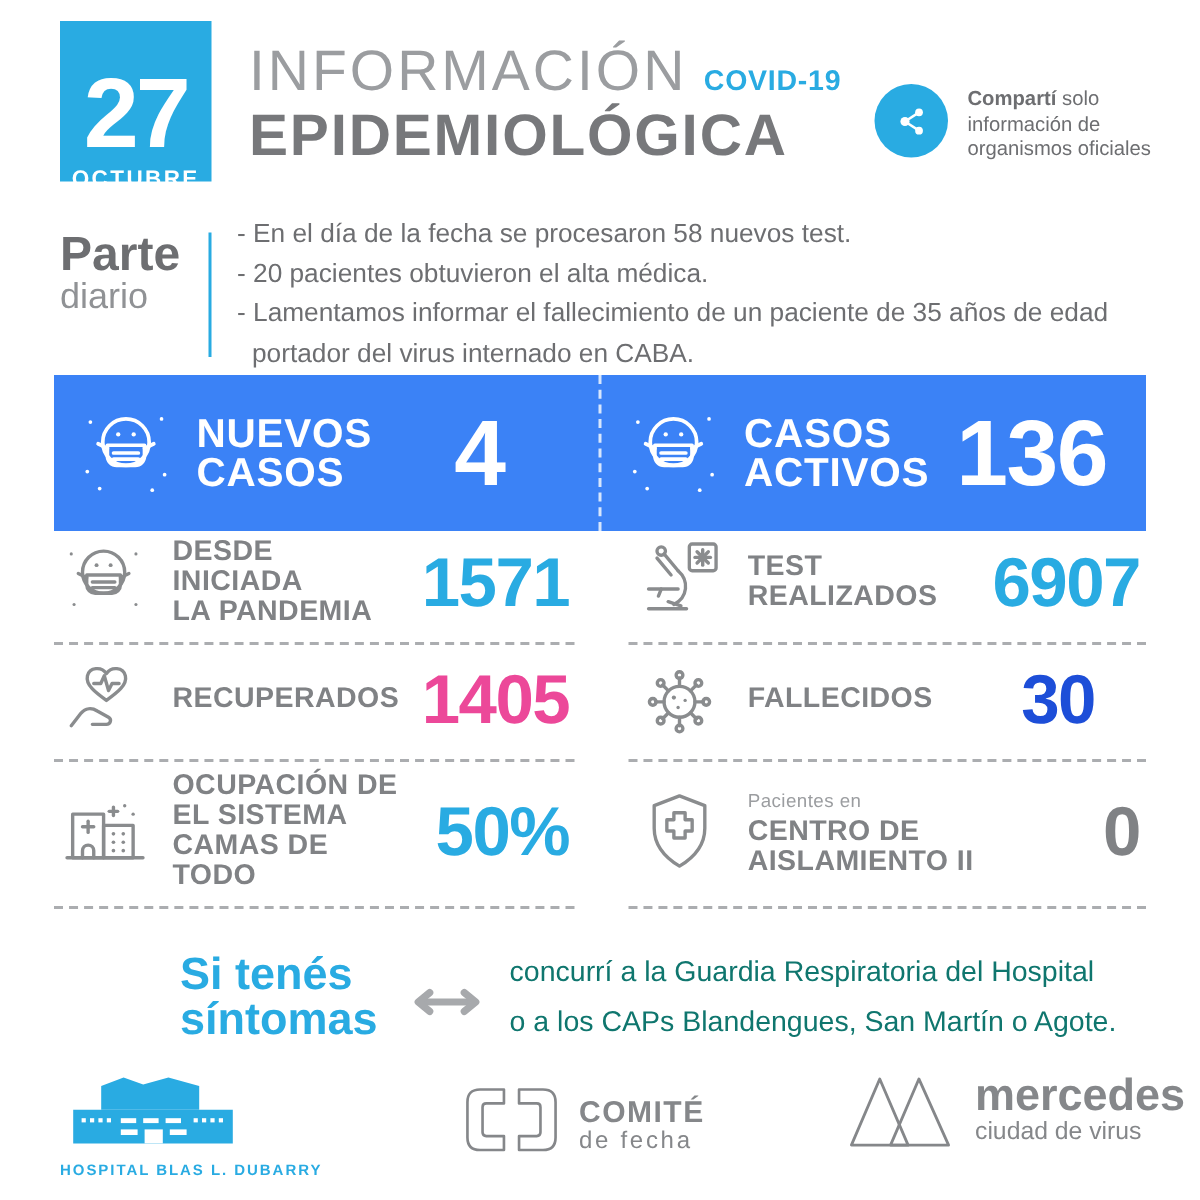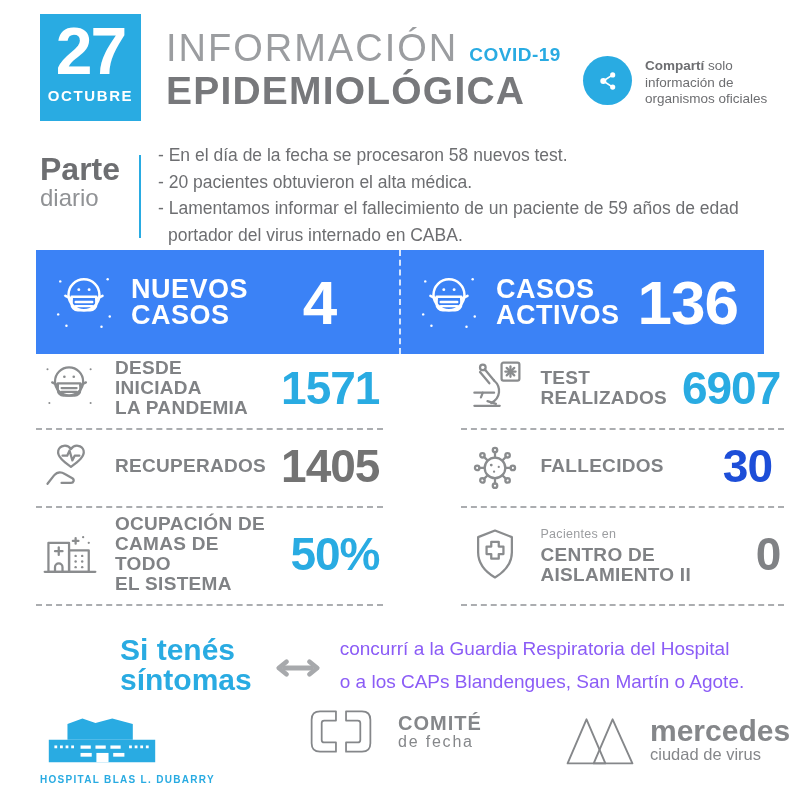--- a/index.html
+++ b/index.html
@@ -10,21 +10,21 @@
   .ico *{fill:none;stroke:currentColor;stroke-width:2.4;stroke-linecap:round;stroke-linejoin:round;}
   .ico .dot{fill:currentColor;stroke:none;}
   .arrow *{stroke-width:5;}
   .share-glyph line{stroke-width:3.6;}
   .logo-hospital *{fill:#29ABE2;stroke:none;}
   .logo-hospital .win{fill:#fff;}
   .thin *{stroke-width:2.1;}
 
   
   .date-badge{position:absolute;left:40px;top:14px;width:101px;height:107px;background:#29ABE2;color:#fff;text-align:center;}
-  .date-day{font-size:66px;font-weight:bold;line-height:1;margin-top:4px;letter-spacing:-2px;}
+  .date-day{font-size:66px;font-weight:bold;line-height:1;margin-top:28px;letter-spacing:-2px;}
   .date-month{font-size:15px;font-weight:bold;letter-spacing:1.6px;margin-top:3px;}
   .title-block{position:absolute;left:166px;top:27px;white-space:nowrap;}
   .title-row1{font-size:38px;color:#9B9DA0;letter-spacing:2px;line-height:1.12;}
   .title-covid{font-size:19px;color:#29ABE2;font-weight:bold;letter-spacing:.5px;margin-left:11px;}
   .title-row2{font-size:39px;color:#77787B;font-weight:bold;letter-spacing:1.2px;line-height:1.08;}
   .share-block{position:absolute;left:583px;top:56px;display:flex;align-items:flex-start;gap:13px;}
   .share-circle{width:49px;height:49px;border-radius:50%;background:#29ABE2;flex:none;display:flex;align-items:center;justify-content:center;color:#fff;}
   .share-text{font-size:13.5px;line-height:16.5px;color:#6D6E71;padding-top:2px;}
 
   
@@ -37,38 +37,38 @@
 
   
   .banner{position:absolute;left:36px;top:250px;width:728px;height:104px;background:#3b82f6;display:flex;color:#fff;}
   .banner-half{flex:1;display:flex;align-items:center;padding:0 8px 0 16px;min-width:0;}
   .banner-half + .banner-half{border-left:2px dashed rgba(255,255,255,.8);}
   .banner-icon{width:66px;height:66px;color:#fff;flex:none;}
   .banner-label{margin-left:13px;font-size:27px;font-weight:bold;line-height:26px;letter-spacing:.5px;}
   .banner-value{margin:0 auto;font-size:62px;font-weight:bold;letter-spacing:-1px;}
 
   
-  .stats{position:absolute;left:36px;top:352px;width:728px;display:grid;grid-template-columns:1fr 1fr;column-gap:78px;}
+  .stats{position:absolute;left:36px;top:352px;width:728px;display:grid;grid-template-columns:1fr 1fr;column-gap:36px;}
   .stat{display:flex;align-items:center;gap:15px;border-bottom:2px dashed #ABADB0;padding:6px 2px 10px 4px;}
   .stat-icon{width:60px;height:60px;color:#8A8C8E;flex:none;}
   .stat-label{font-size:19px;font-weight:bold;color:#808285;line-height:20px;letter-spacing:.3px;}
   .stat-pre{display:block;font-size:12.5px;font-weight:normal;color:#9B9DA0;letter-spacing:.3px;margin-bottom:1px;}
   .stat-value{margin-left:auto;font-size:46px;font-weight:bold;letter-spacing:-1px;padding-right:2px;}
 
   
   .symptoms{position:absolute;left:36px;top:632px;width:728px;display:flex;align-items:center;}
   .symp-head{margin-left:84px;font-size:30px;font-weight:bold;color:#29ABE2;line-height:30px;}
   .symp-arrow{margin:6px 18px 0 22px;color:#A7A9AC;flex:none;}
-  .symp-text{font-size:19px;color:#8b5cf6;line-height:33px;}
+  .symp-text{font-size:19px;color:#0f766e;line-height:33px;}
 
   
   .footer{position:absolute;left:36px;top:704px;width:728px;height:90px;}
   .f-hospital{position:absolute;left:4px;top:6px;width:190px;}
   .hosp-caption{font-size:10px;color:#29ABE2;letter-spacing:1.3px;margin-top:4px;font-weight:bold;white-space:nowrap;}
-  .f-comite{position:absolute;left:272px;top:4px;display:flex;align-items:center;gap:24px;color:#85878A;}
+  .f-comite{position:absolute;left:272px;top:19px;display:flex;align-items:flex-end;gap:12px;color:#85878A;}
   .comite-1{font-size:20px;font-weight:bold;letter-spacing:1px;line-height:20px;}
   .comite-2{font-size:16px;letter-spacing:1.8px;}
   .f-mercedes{position:absolute;left:528px;top:8px;display:flex;align-items:center;gap:14px;color:#85878A;}
   .merc-name{font-size:30px;font-weight:bold;line-height:27px;}
   .merc-tag{font-size:16.5px;margin-top:1px;}
 </style>
 </head>
 <body>
 
 <div id="canvas">
@@ -103,21 +103,21 @@
   </div>
 
   <div class="parte-block">
     <div class="parte-bold">Parte</div>
     <div class="parte-light">diario</div>
   </div>
   <div class="parte-rule"></div>
   <div class="bullets">
     <div>- En el día de la fecha se procesaron 58 nuevos test.</div>
     <div>- 20 pacientes obtuvieron el alta médica.</div>
-    <div>- Lamentamos informar el fallecimiento de un paciente de 59 años de edad</div>
+    <div>- Lamentamos informar el fallecimiento de un paciente de 35 años de edad</div>
     <div class="cont">portador del virus internado en CABA.</div>
   </div>
 
   <div class="banner">
     <div class="banner-half">
       <svg class="ico banner-icon" viewBox="0 0 64 64">
         <circle cx="31" cy="25" r="15"></circle>
         <path d="M19 27 h24 v7 a6 6 0 0 1 -6 6 h-12 a6 6 0 0 1 -6 -6 Z"></path>
         <line x1="23" y1="32" x2="39" y2="32"></line>
           <line x1="23" y1="36" x2="39" y2="36"></line>
@@ -212,21 +212,21 @@
 
     <div class="stat">
       <svg class="ico stat-icon" viewBox="0 0 64 64">
         <path d="M33 14 c3.5 -5.5 12 -4.5 13.5 1.5 c1.5 6.5 -6 12 -13.5 17.5 c-7.5 -5.5 -15 -11 -13.5 -17.5 c1.5 -6 10 -7 13.5 -1.5 Z"></path>
         <polyline points="24,21 29,21 31.5,15.5 34.5,26 37,21 42,21"></polyline>
         <path d="M8 51 l7 -9 c3 -3.5 7.5 -4 11.5 -1.5 l8 4.5 c2.5 1.5 1.5 5 -1.5 5 h-10"></path>
       </svg>
       <div class="stat-label">
         <div>RECUPERADOS</div>
       </div>
-      <div class="stat-value" style="color: #737373; text-align: center;">1405</div>
+      <div class="stat-value" style="color: #ec4899; text-align: center;">1405</div>
     </div>
 
     <div class="stat">
       <svg class="ico stat-icon" viewBox="0 0 64 64">
         <circle cx="32" cy="34" r="11"></circle>
         <line x1="43" y1="34" x2="49" y2="34"></line>
           <circle cx="51" y1="0" cy="34" r="2.4"></circle>
         <line x1="39.8" y1="41.8" x2="44" y2="46"></line>
           <circle cx="45.4" cy="47.4" r="2.4"></circle>
         <line x1="32" y1="45" x2="32" y2="51"></line>
@@ -265,22 +265,22 @@
         <circle class="dot" cx="38" cy="46" r="1.3"></circle>
           <circle class="dot" cx="45" cy="46" r="1.3"></circle>
         <line x1="5" y1="51" x2="59" y2="51"></line>
         <line x1="38" y1="15" x2="38" y2="21"></line>
           <line x1="35" y1="18" x2="41" y2="18"></line>
         <circle class="dot" cx="46" cy="14" r="1.2"></circle>
           <circle class="dot" cx="52" cy="20" r="1.2"></circle>
       </svg>
       <div class="stat-label">
         <div>OCUPACIÓN DE</div>
+        <div>EL SISTEMA</div>
         <div>CAMAS DE TODO</div>
-        <div>EL SISTEMA</div>
       </div>
       <div class="stat-value" style="color: rgb(41, 171, 226);">50%</div>
     </div>
 
     <div class="stat">
       <svg class="ico stat-icon" viewBox="0 0 64 64">
         <path d="M32 7 L50 14 V30 C50 42 42 51 32 57 C22 51 14 42 14 30 V14 Z"></path>
         <path d="M28 19 h8 v5 h5 v8 h-5 v5 h-8 v-5 h-5 v-8 h5 Z"></path>
       </svg>
       <div class="stat-label">

